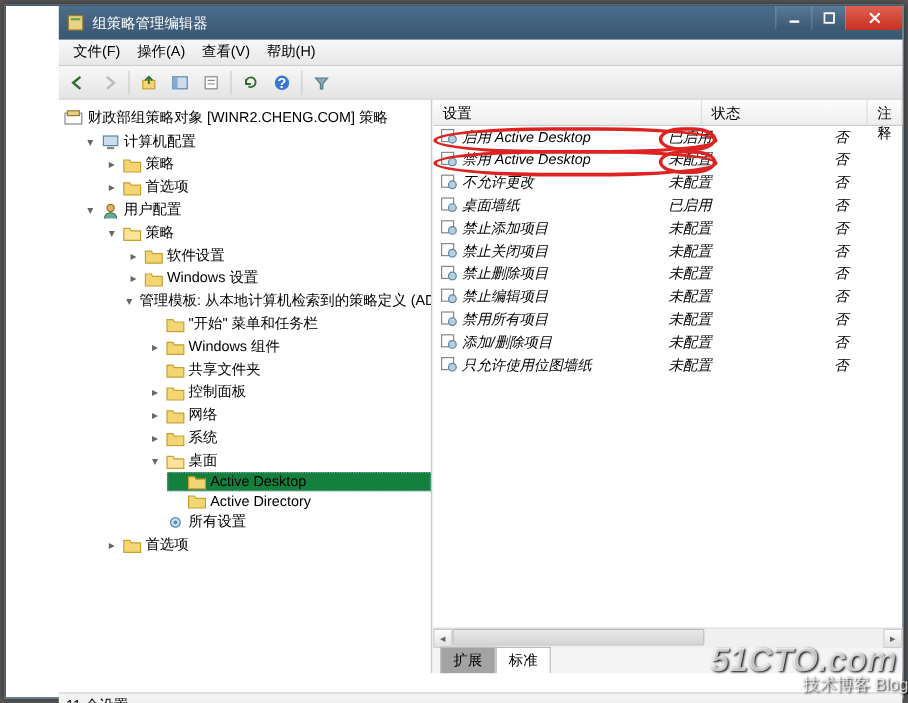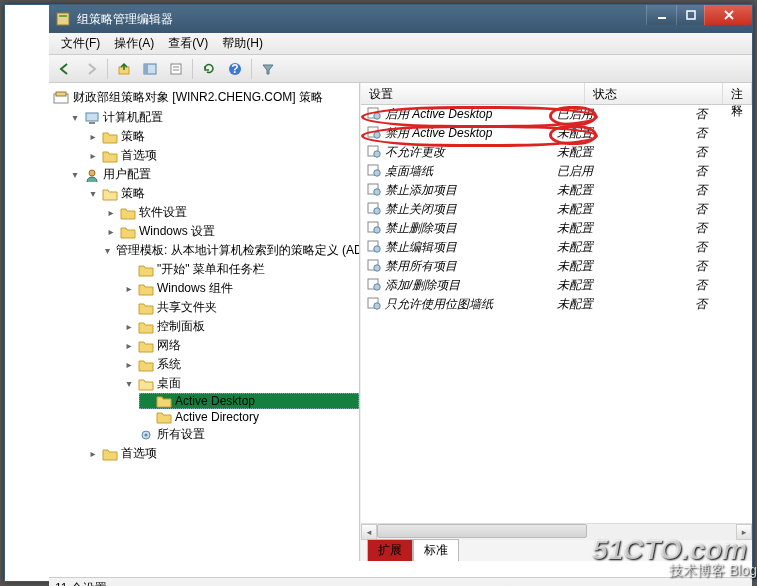--- a/index.html
+++ b/index.html
@@ -41,21 +41,21 @@
 .col-comment { flex: 1; }
 .list-body { flex: 1; overflow: auto; position: relative; }
 .row { display: flex; align-items: center; height: 19px; border-bottom: 0; }
 .row .cell { padding: 1px 6px; display: flex; gap: 4px; font-style: italic; }
 .row .c1 { width: 190px; }
 .row .c2 { width: 138px; }
 .row .c3 { flex: 1; }
 .gear-icon { width: 14px; height: 14px; }
 
 .tabs { height: 22px; display: flex; align-items: flex-end; padding-left: 6px; gap: 0; border-top: 1px solid #ccc; background: #f4f4f4; }
-.tab { padding: 2px 10px; border: 1px solid #bbb; border-bottom: none; background: #b91c1c; font-size: 12px; position: relative; }
+.tab { padding: 2px 10px; border: 1px solid #bbb; border-bottom: none; background: #a3a3a3; font-size: 12px; position: relative; }
 .tab.active { background: #fff; }
 
 .statusbar { height: 36px; background: linear-gradient(#f4f4f4,#e4e4e4); border-top: 1px solid #ccc; padding: 2px 6px; font-size: 12px; margin-top: 16px; }
 
 .hscroll { height: 16px; background: #f0f0f0; border-top: 1px solid #ddd; display: flex; align-items: center; }
 .hscroll .arrow { width: 16px; height: 16px; background: linear-gradient(#fdfdfd,#e0e0e0); border: 1px solid #ccc; display: flex; align-items: center; justify-content: center; font-size: 9px; color: #666; }
 .hscroll .track { flex: 1; height: 16px; background: #f0f0f0; position: relative; }
 .hscroll .thumb { position: absolute; left: 0; top: 0; height: 14px; width: 210px; background: linear-gradient(#e8e8e8,#d4d4d4); border: 1px solid #bbb; border-radius: 2px; }
 
 .highlight { position: absolute; border: 3px solid #d22; border-radius: 50%/60%; pointer-events: none; }

